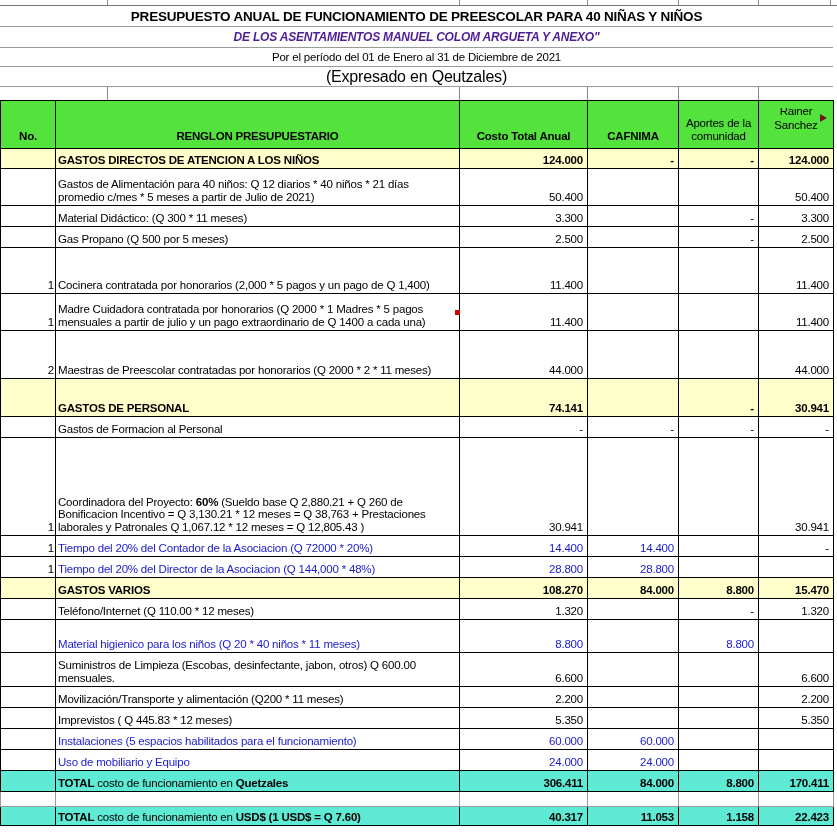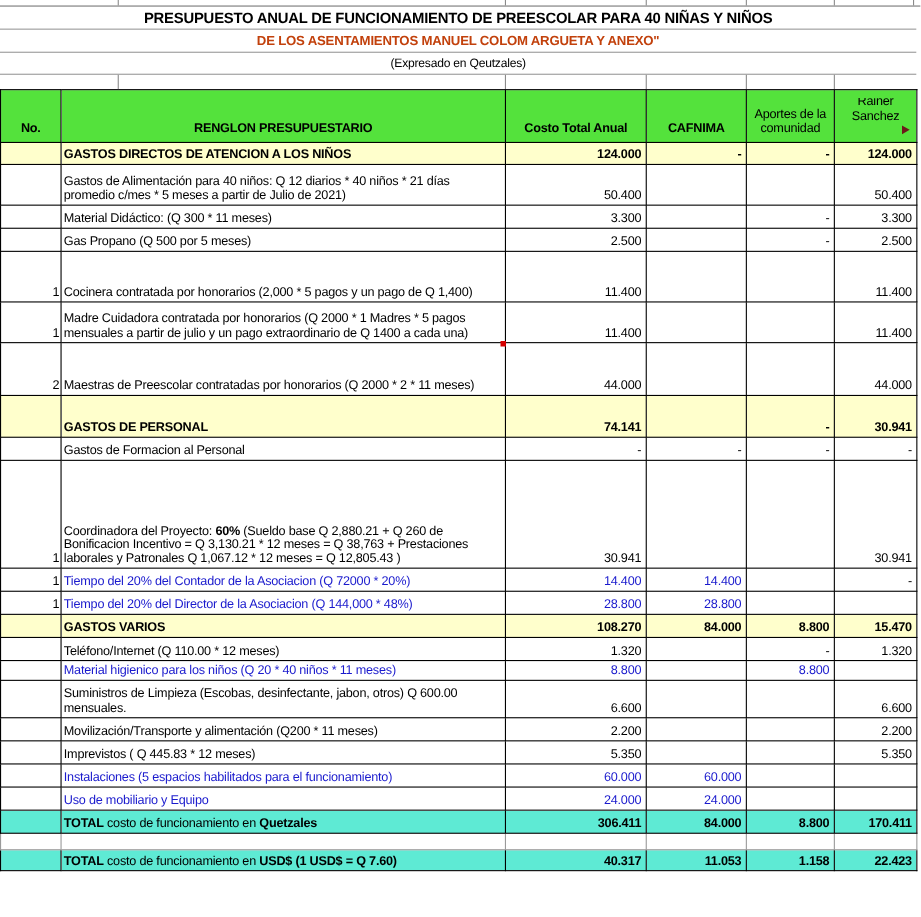--- a/index.html
+++ b/index.html
@@ -8,23 +8,23 @@
 
   
   .grid-strip{position:relative;width:837px;}
   .grid-strip .vline{position:absolute;top:0;bottom:0;width:1px;background:#8a8a8a;}
   #strip-top{height:5px;border-bottom:1px solid #777;}
   #strip-gap{height:13px;}
 
   
   .title-row{width:833px;text-align:right;border-bottom:1px solid #9a9a9a;display:flex;align-items:center;justify-content:center;overflow:hidden;}
   #title-main{height:20px;font-size:13.5px;font-weight:bold;}
-  #title-sub{height:20px;font-size:12px;font-weight:bold;color:#c2410c;}
+  #title-sub{height:20px;font-size:12px;font-weight:bold;color:#4c1d95;font-style:italic;}
   #title-period{height:18px;font-size:11.5px;}
-  #title-expressed{height:19px;font-size:11px;}
+  #title-expressed{height:19px;font-size:16px;}
 
   
   table{border-collapse:collapse;table-layout:fixed;width:833px;}
   td{border:1px solid #000;vertical-align:bottom;overflow:hidden;font-size:11.5px;line-height:12.5px;padding:0 3px 2px 3px;word-wrap:break-word;}
   .c-no{text-align:right;padding-right:1px;}
   .c-num{text-align:right;padding-right:4px;}
   .c-label{text-align:left;padding-left:2px;margin-top:10px;}
 
   
   tr.hdr td{background:#54e23c;text-align:center;vertical-align:bottom;padding-bottom:6px;}
@@ -57,20 +57,21 @@
     <div class="vline" style="left:107px"></div>
     <div class="vline" style="left:459px"></div>
     <div class="vline" style="left:587px"></div>
     <div class="vline" style="left:678px"></div>
     <div class="vline" style="left:758px"></div>
     <div class="vline" style="left:830px"></div>
   </div>
 
   <div id="title-main" class="title-row">PRESUPUESTO ANUAL DE FUNCIONAMIENTO DE  PREESCOLAR PARA 40 NIÑAS Y NIÑOS</div>
   <div id="title-sub" class="title-row">DE LOS ASENTAMIENTOS MANUEL COLOM ARGUETA Y ANEXO"</div>
+  <div id="title-period" class="title-row">Por el período del 01 de Enero al 31 de Diciembre de 2021</div>
   <div id="title-expressed" class="title-row">(Expresado en Qeutzales)</div>
 
   <div id="strip-gap" class="grid-strip">
     <div class="vline" style="left:107px"></div>
     <div class="vline" style="left:459px"></div>
     <div class="vline" style="left:587px"></div>
     <div class="vline" style="left:678px"></div>
     <div class="vline" style="left:758px"></div>
   </div>
 
@@ -218,21 +219,21 @@
 
     <tr style="height:21px">
       <td class="c-no"></td>
       <td class="c-label">Teléfono/Internet (Q 110.00 * 12 meses)</td>
       <td class="c-num">1.320</td>
       <td class="c-num"></td>
       <td class="c-num">-</td>
       <td class="c-num">1.320</td>
     </tr>
 
-    <tr class="blue" style="height:18px">
+    <tr class="blue" style="height:33px">
       <td class="c-no"></td>
       <td class="c-label">Material higienico para los niños (Q 20 * 40 niños * 11 meses)</td>
       <td class="c-num">8.800</td>
       <td class="c-num"></td>
       <td class="c-num">8.800</td>
       <td class="c-num"></td>
     </tr>
 
     <tr style="height:34px">
       <td class="c-no"></td>

